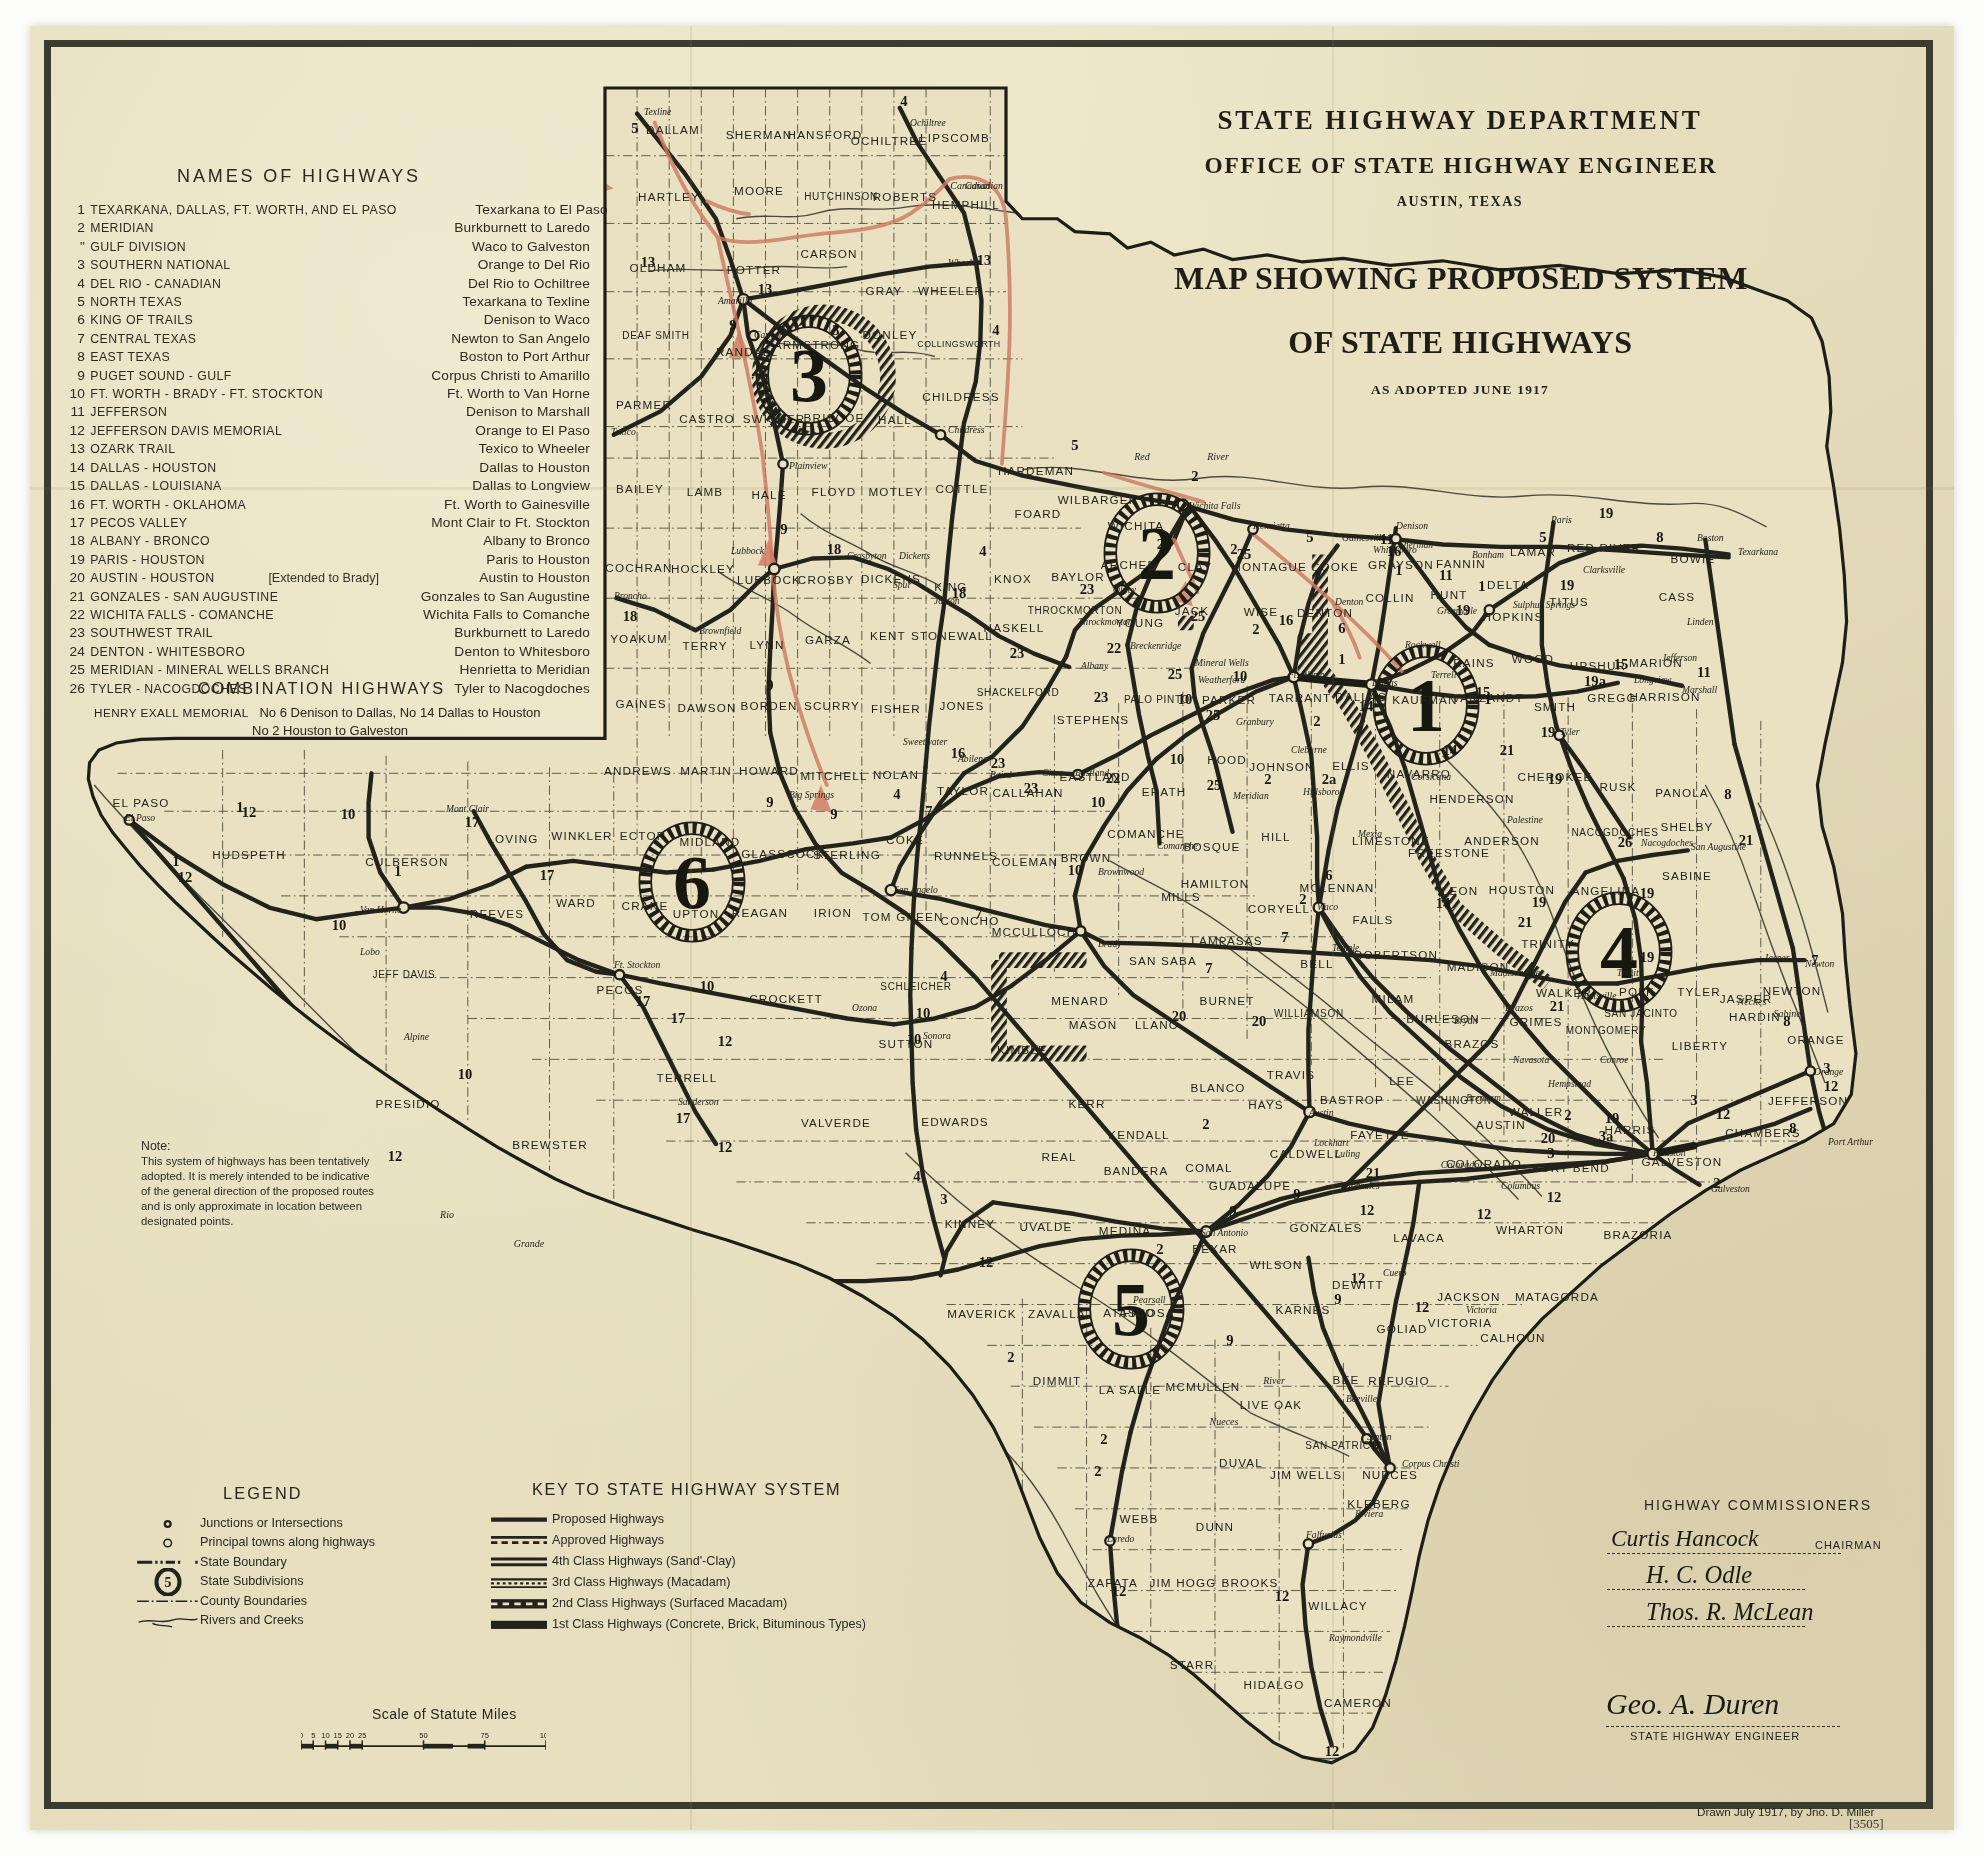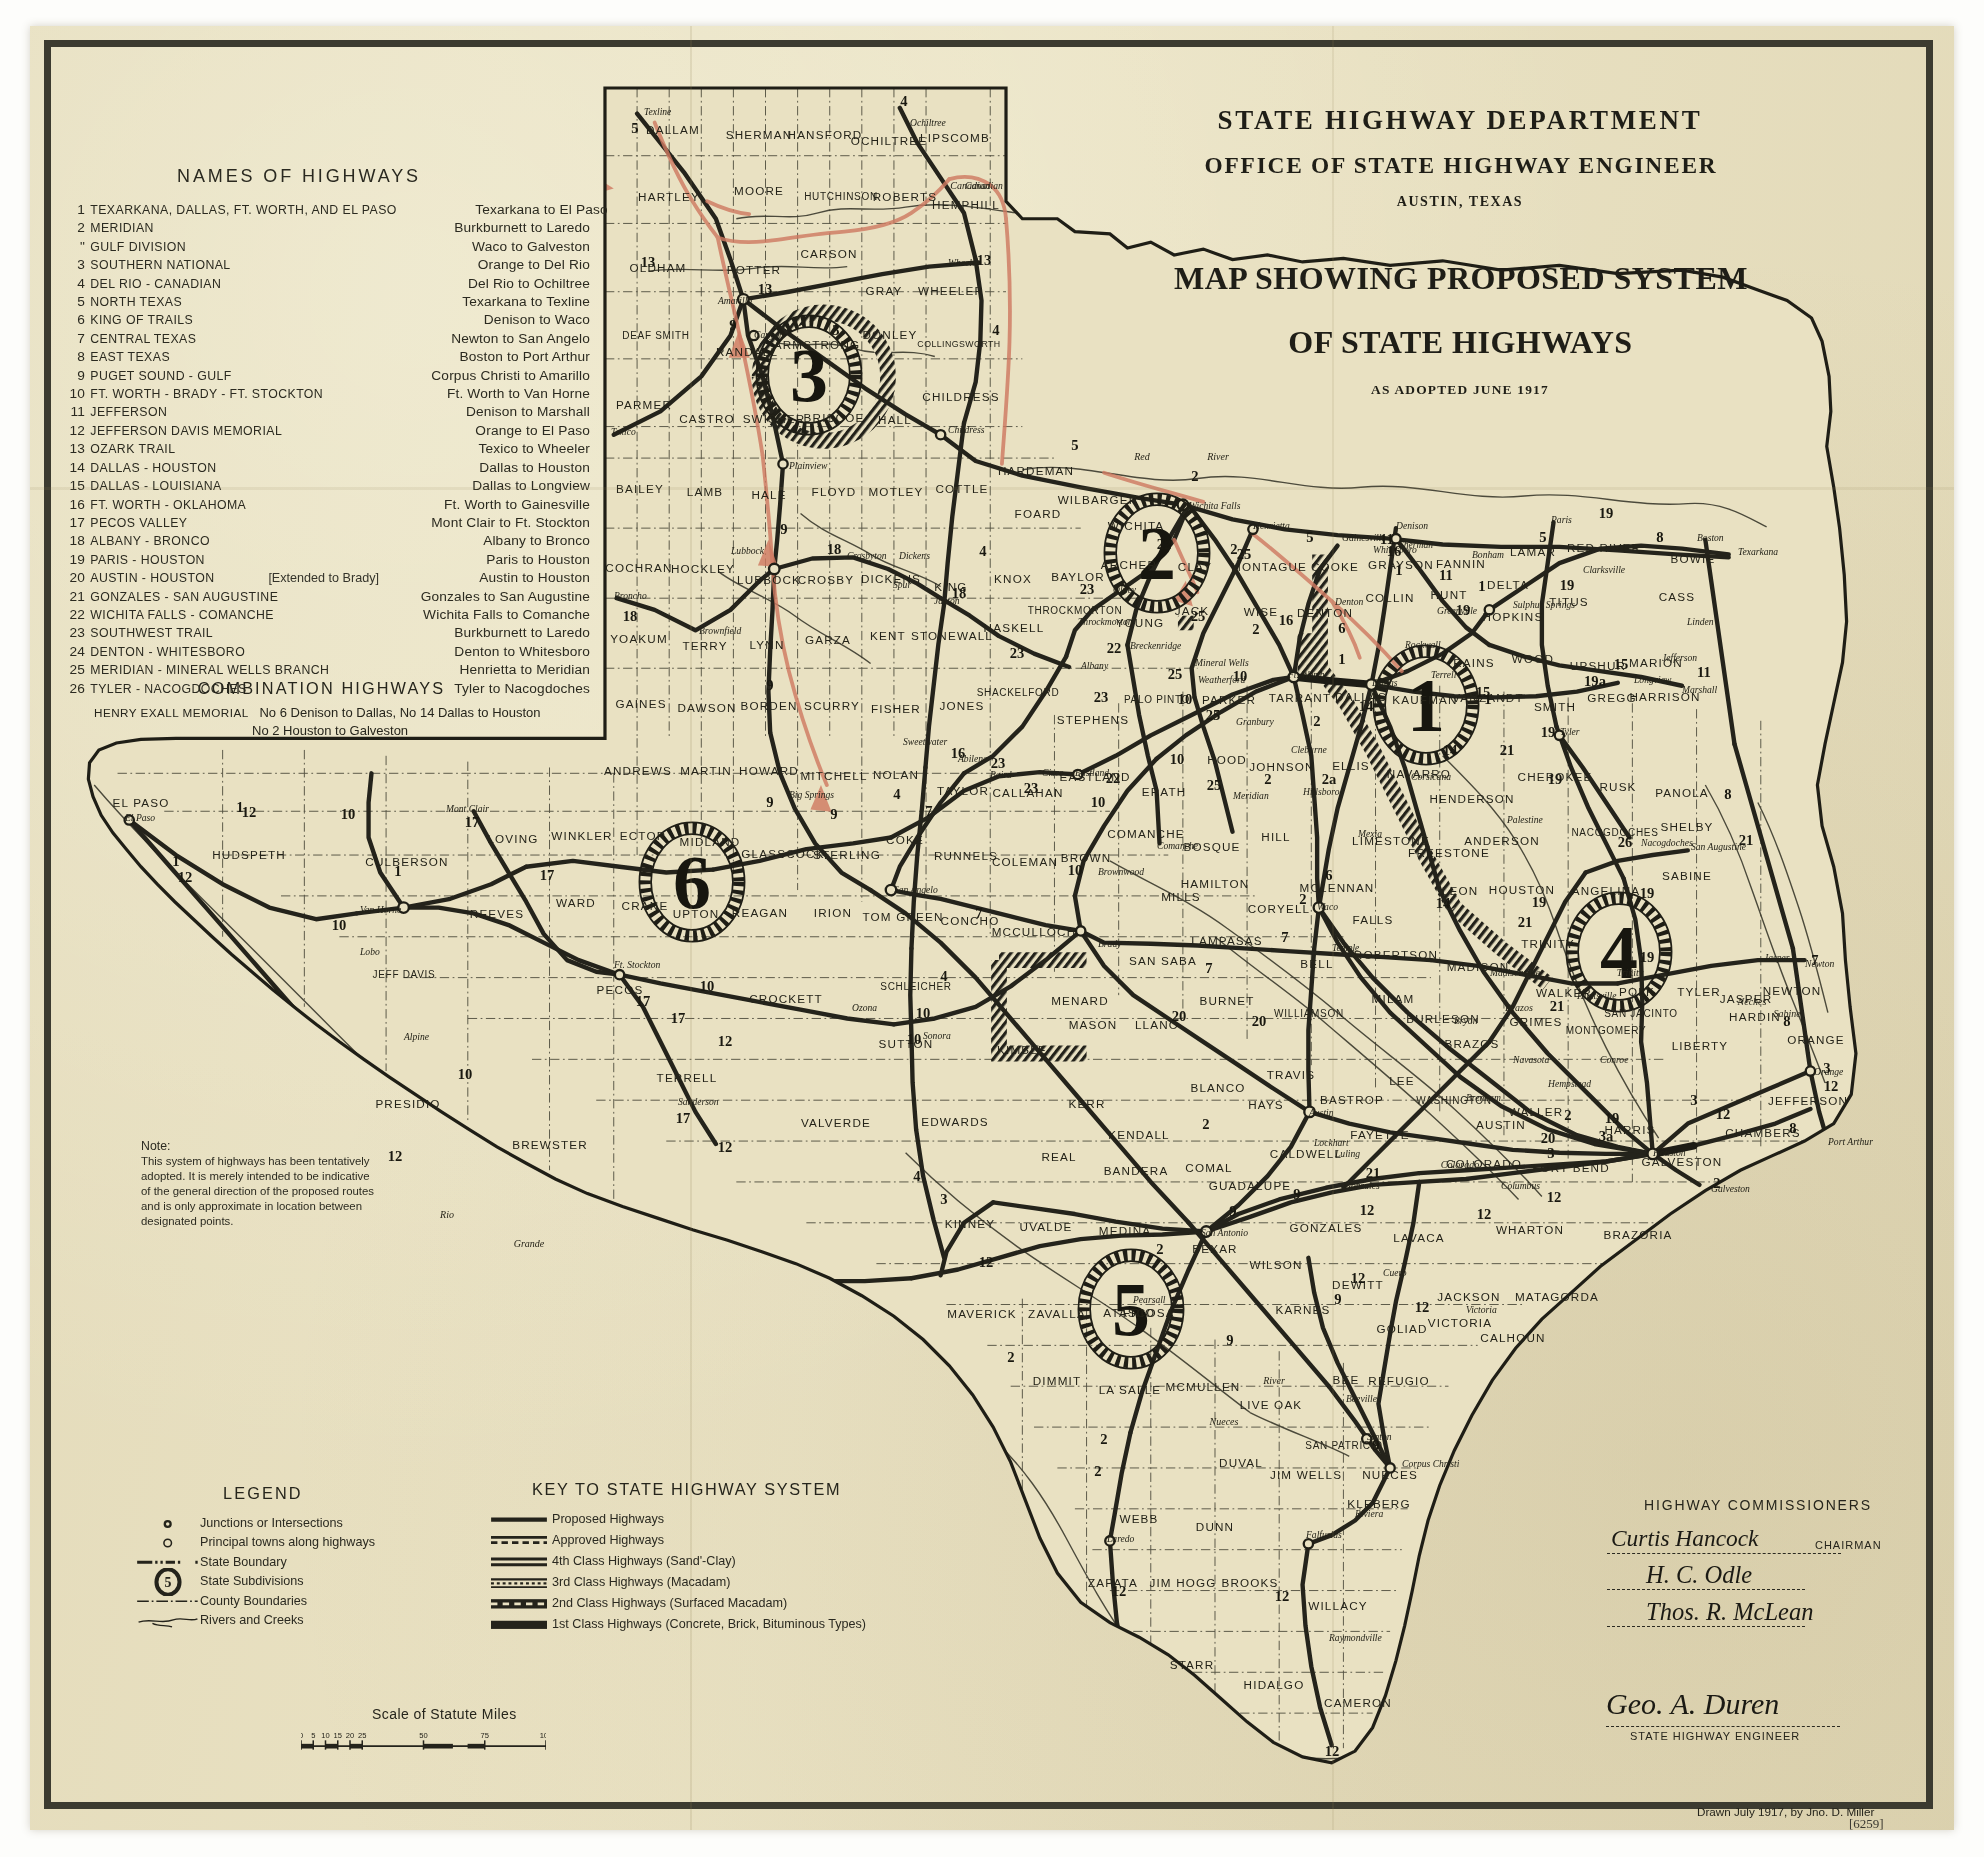--- a/index.html
+++ b/index.html
@@ -1380,14 +1380,14 @@
       <div class="sigline" style="left:1577px;top:1563px;width:198px;"></div>
       <div class="sig" style="left:1616px;top:1572px;font-size:24.5px;">Thos. R. McLean</div>
       <div class="sigline" style="left:1577px;top:1600px;width:198px;"></div>
       <div class="sig" style="left:1576px;top:1661px;font-size:30px;">Geo. A. Duren</div>
       <div class="sigline" style="left:1576px;top:1700px;width:234px;"></div>
       <div class="sigrole" style="left:1600px;top:1704px;">STATE HIGHWAY ENGINEER</div>
     </div>
 
   <div id="drawn">Drawn July 1917, by Jno. D. Miller</div>
 </div>
-<div id="accno">[6259]</div>
+<div id="accno">[3505]</div>
 
 
 </body></html>

